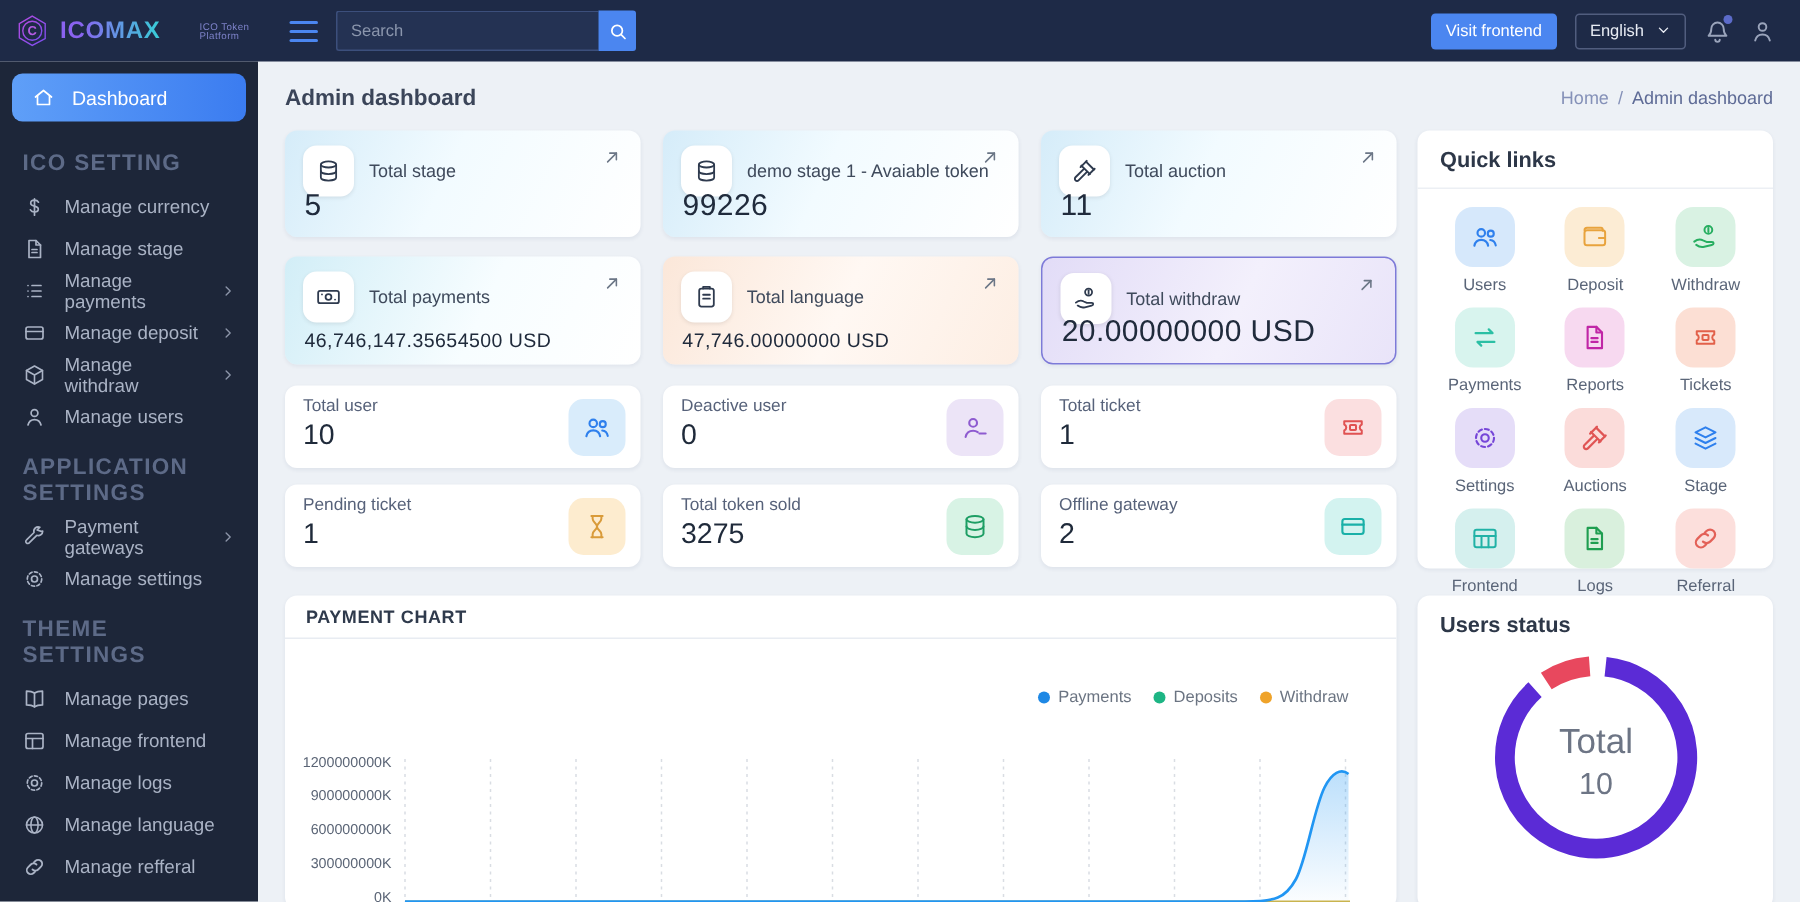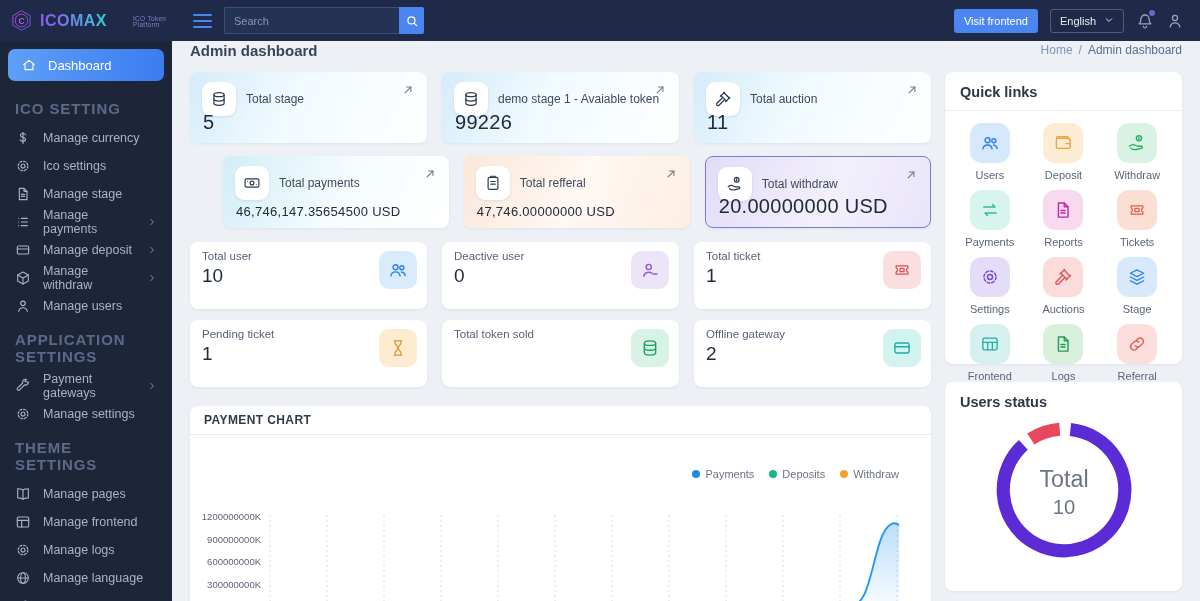--- a/index.html
+++ b/index.html
@@ -35,47 +35,47 @@
 
   
   .sidebar { position:absolute; top:41px; left:0; width:172px; height:560px; background:#1d2639; padding-top:6px; overflow:hidden; }
   .side-active { margin:2px 8px 8px; height:32px; background:linear-gradient(90deg,#5f9ff8,#3b7cf0); border-radius:7px;
     display:flex; align-items:center; gap:11px; padding:0 13px; color:#fff; font-size:13px; cursor:pointer; }
   .side-section { padding:11px 15px 7px; font-size:15px; font-weight:bold; letter-spacing:.9px; color:#5d6a87; }
   .side-item { display:flex; align-items:center; gap:12px; height:28px; padding:0 15px; color:#aab3c5; font-size:12.5px; cursor:pointer; }
   .side-item .chev { margin-left:auto; color:#8b94a8; }
 
   
-  .content { position:absolute; left:172px; top:26px; width:1028px; height:560px; padding:12px 18px 0; }
+  .content { position:absolute; left:172px; top:41px; width:1028px; height:560px; padding:12px 18px 0; }
   .page-head { display:flex; align-items:center; justify-content:space-between; height:24px; margin-bottom:10px; }
   .page-title { font-size:15px; font-weight:bold; color:#3b4559; }
   .breadcrumb { font-size:12px; color:#8591b8; display:flex; gap:6px; }
   .breadcrumb .cur { color:#5e6b96; }
   .layout { display:flex; gap:14px; }
   .col-main { width:741px; flex:none; }
   .col-side { width:237px; flex:none; }
   .cards3 { display:flex; gap:15px; }
-  .mb13{ margin-bottom:13px; } .mb14{ margin-bottom:14px;margin-left:33px; } .mb11{ margin-bottom:11px; } .mb19{ margin-bottom:19px; }
+  .mb13{ margin-bottom:13px; } .mb14{ margin-bottom:14px; } .mb11{ margin-bottom:11px; } .mb19{ margin-bottom:19px; }
 
   .card { background:#fff; border-radius:8px; box-shadow:0 1px 3px rgba(25,45,85,.07); }
   .stat-big { width:282px; height:71px; position:relative; padding:10px 12px; }
   .stat-big2 { height:72px; }
   .g-blue   { background:linear-gradient(115deg,#d5ecf9 0%,#f2fbff 45%,#ffffff 100%); }
   .g-cyan   { background:linear-gradient(115deg,#d2eef7 0%,#f7fdff 55%,#ffffff 100%); }
   .g-peach  { background:linear-gradient(115deg,#fbe7d9 0%,#fff8f3 50%,#fdeee3 100%); }
   .g-purple { background:linear-gradient(115deg,#e2dcf7 0%,#f3f0fc 55%,#e9e4f9 100%); border:1px solid #7d7ad8; }
   .sb-top { display:flex; align-items:center; gap:10px; }
   .icon-box { width:34px; height:34px; background:#fff; border-radius:9px; display:flex; align-items:center; justify-content:center;
     color:#2e3a4e; box-shadow:0 1px 3px rgba(0,0,0,.09); }
   .sb-label { font-size:12px; color:#3f4a5c; }
   .sb-arrow { position:absolute; top:11px; right:12px; color:#6b7686; }
   .sb-value { position:absolute; left:13px; bottom:9px; font-size:20px; color:#202b3c; letter-spacing:.3px; }
   .sb-value.v18 { font-size:13px; }
 
-  .stat-small { width:237px; height:67px; position:relative; padding:8px 12px; }
+  .stat-small { width:237px; height:55px; position:relative; padding:8px 12px; }
   .ss-label { font-size:11.5px; color:#57627a; }
   .ss-value { font-size:19px; color:#1f2a3a; margin-top:3px; }
   .tile { position:absolute; right:10px; top:8.5px; width:38px; height:38px; border-radius:10px;
     display:flex; align-items:center; justify-content:center; }
   .t-blue   { background:#d9ecfb; color:#2f80ed; }
   .t-purple { background:#ece4f7; color:#8e5bd0; }
   .t-red    { background:#fbdfe0; color:#e05252; }
   .t-orange { background:#fdeccf; color:#d99b3a; }
   .t-green  { background:#d8f3e5; color:#1d9e64; }
   .t-teal   { background:#d3f3f0; color:#19b0a8; }
@@ -316,26 +316,20 @@
 
   <div class="side-section">ICO SETTING</div>
   <div class="side-item">
     <svg class="ic ic16">
         <use href="#i-dollar"></use>
       </svg>
     <span>Manage currency</span>
   </div>
   <div class="side-item">
     <svg class="ic ic16">
-        <use href="#i-gear"></use>
-      </svg>
-    <span>Ico settings</span>
-  </div>
-  <div class="side-item">
-    <svg class="ic ic16">
         <use href="#i-file"></use>
       </svg>
     <span>Manage stage</span>
   </div>
   <div class="side-item">
     <svg class="ic ic16">
         <use href="#i-list"></use>
       </svg>
     <span>Manage payments</span>
     <svg class="ic ic10 chev">
@@ -490,21 +484,21 @@
             </svg>
           <div class="sb-value v18">46,746,147.35654500 USD</div>
         </div>
         <div class="card stat-big stat-big2 g-peach">
           <div class="sb-top">
             <div class="icon-box">
                 <svg class="ic ic18">
                   <use href="#i-clipboard"></use>
                 </svg>
               </div>
-            <span class="sb-label">Total refferal</span>
+            <span class="sb-label">Total language</span>
           </div>
           <svg class="ic ic14 sb-arrow">
               <use href="#i-arrow-ur"></use>
             </svg>
           <div class="sb-value v18">47,746.00000000 USD</div>
         </div>
         <div class="card stat-big stat-big2 g-purple">
           <div class="sb-top">
             <div class="icon-box">
                 <svg class="ic ic18">
@@ -555,20 +549,21 @@
           <div class="ss-label">Pending ticket</div>
           <div class="ss-value">1</div>
           <div class="tile t-orange">
               <svg class="ic ic20">
                 <use href="#i-hourglass"></use>
               </svg>
             </div>
         </div>
         <div class="card stat-small">
           <div class="ss-label">Total token sold</div>
+          <div class="ss-value">3275</div>
           <div class="tile t-green">
               <svg class="ic ic20">
                 <use href="#i-coins"></use>
               </svg>
             </div>
         </div>
         <div class="card stat-small">
           <div class="ss-label">Offline gateway</div>
           <div class="ss-value">2</div>
           <div class="tile t-teal">

